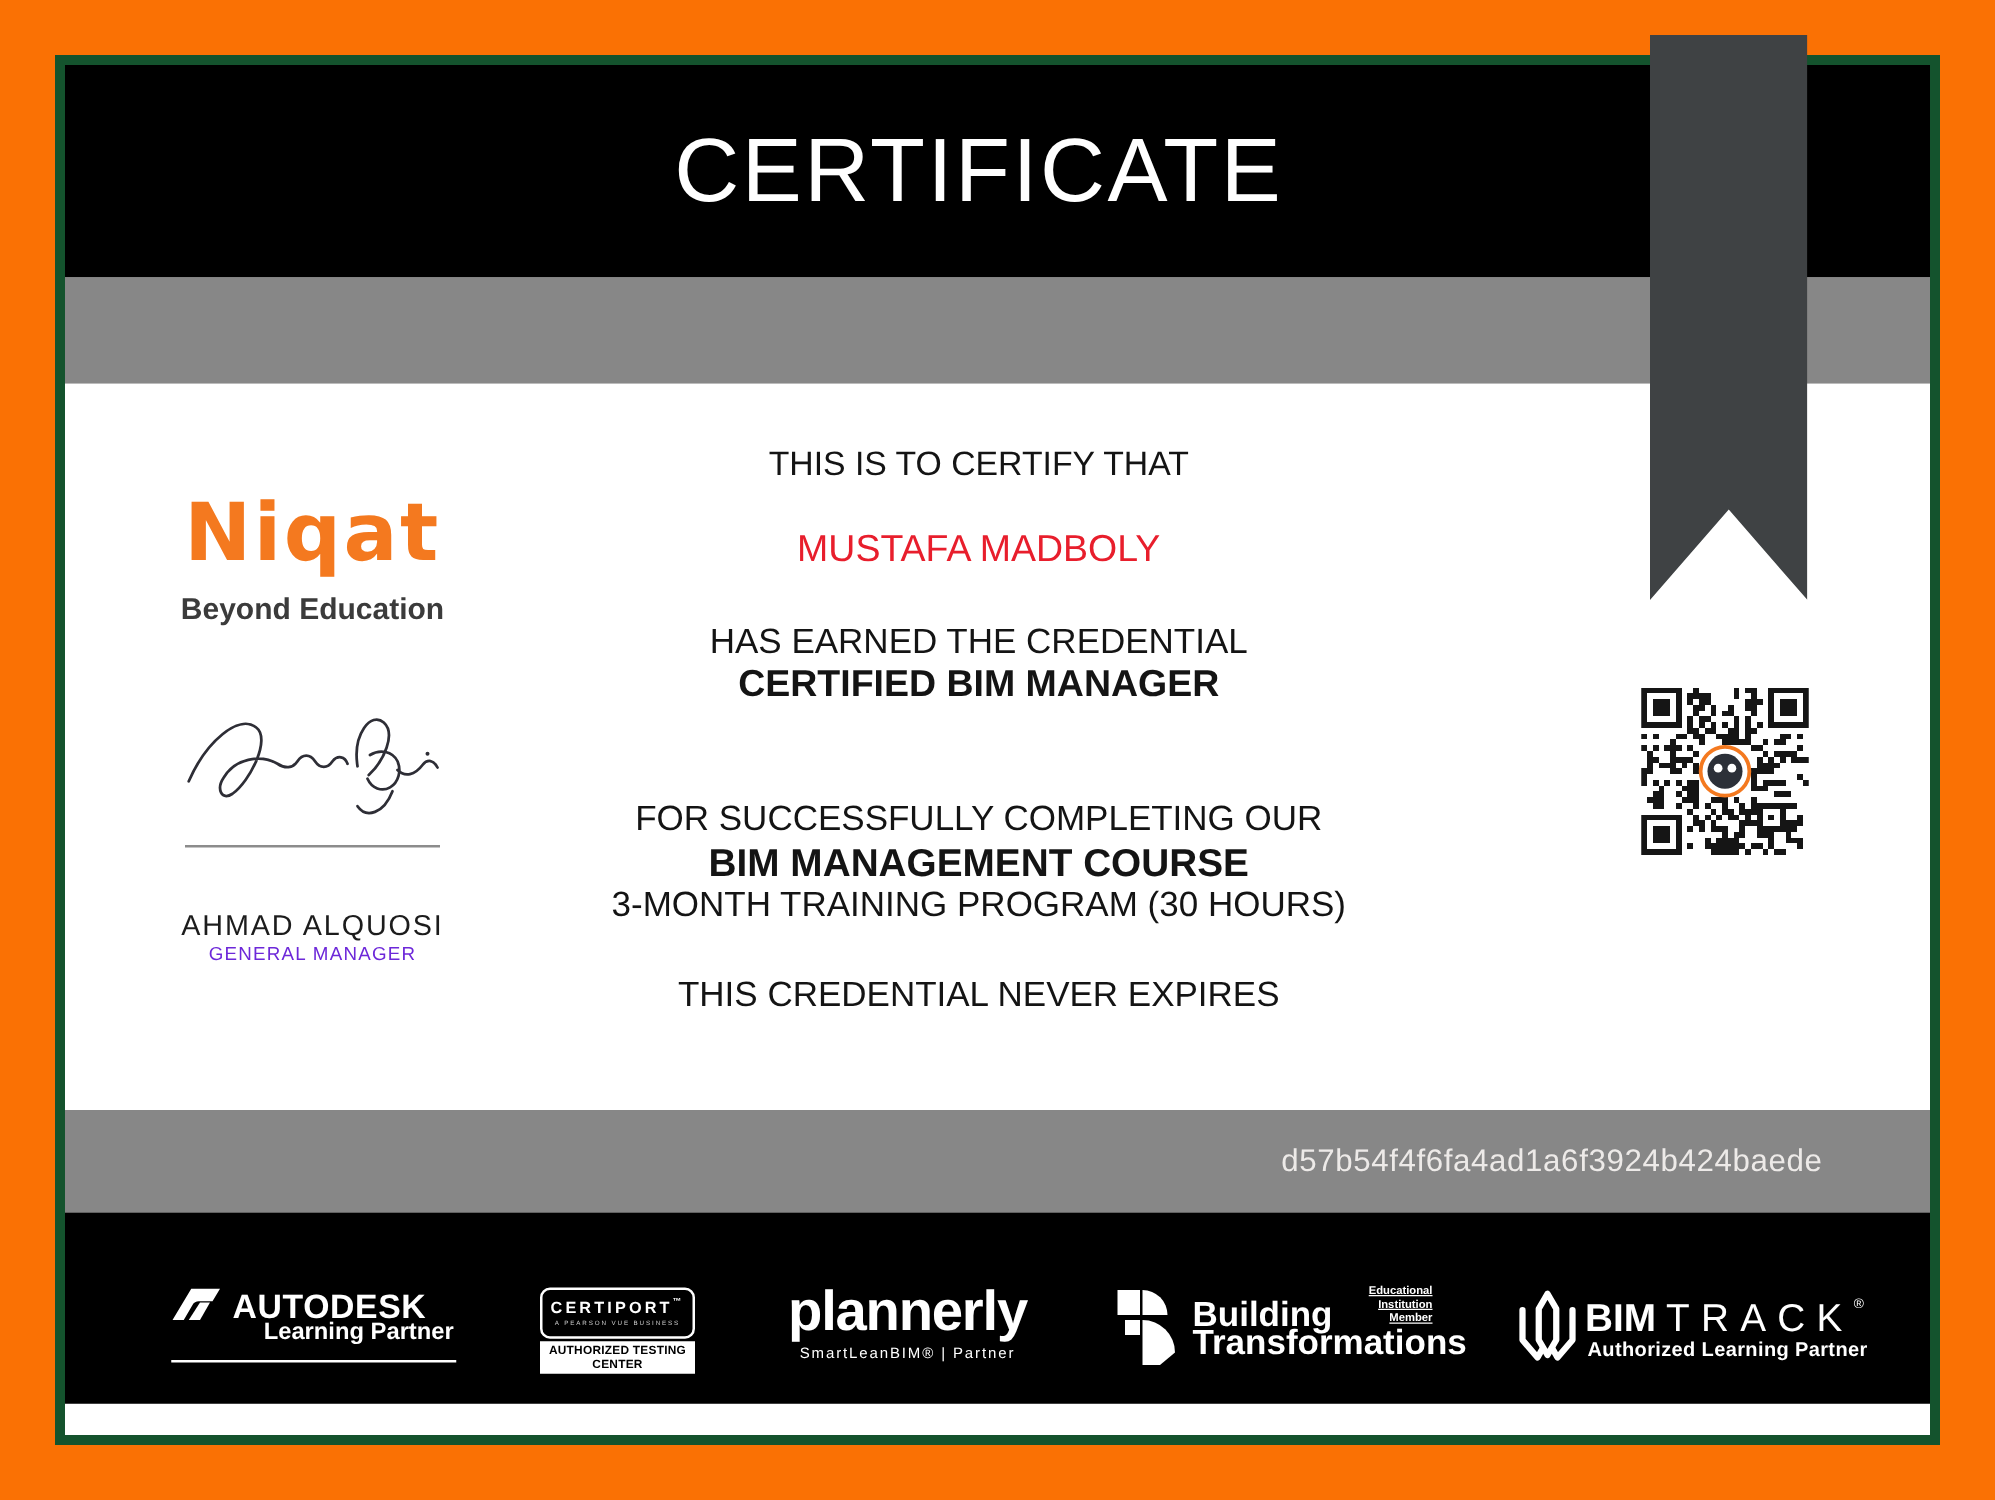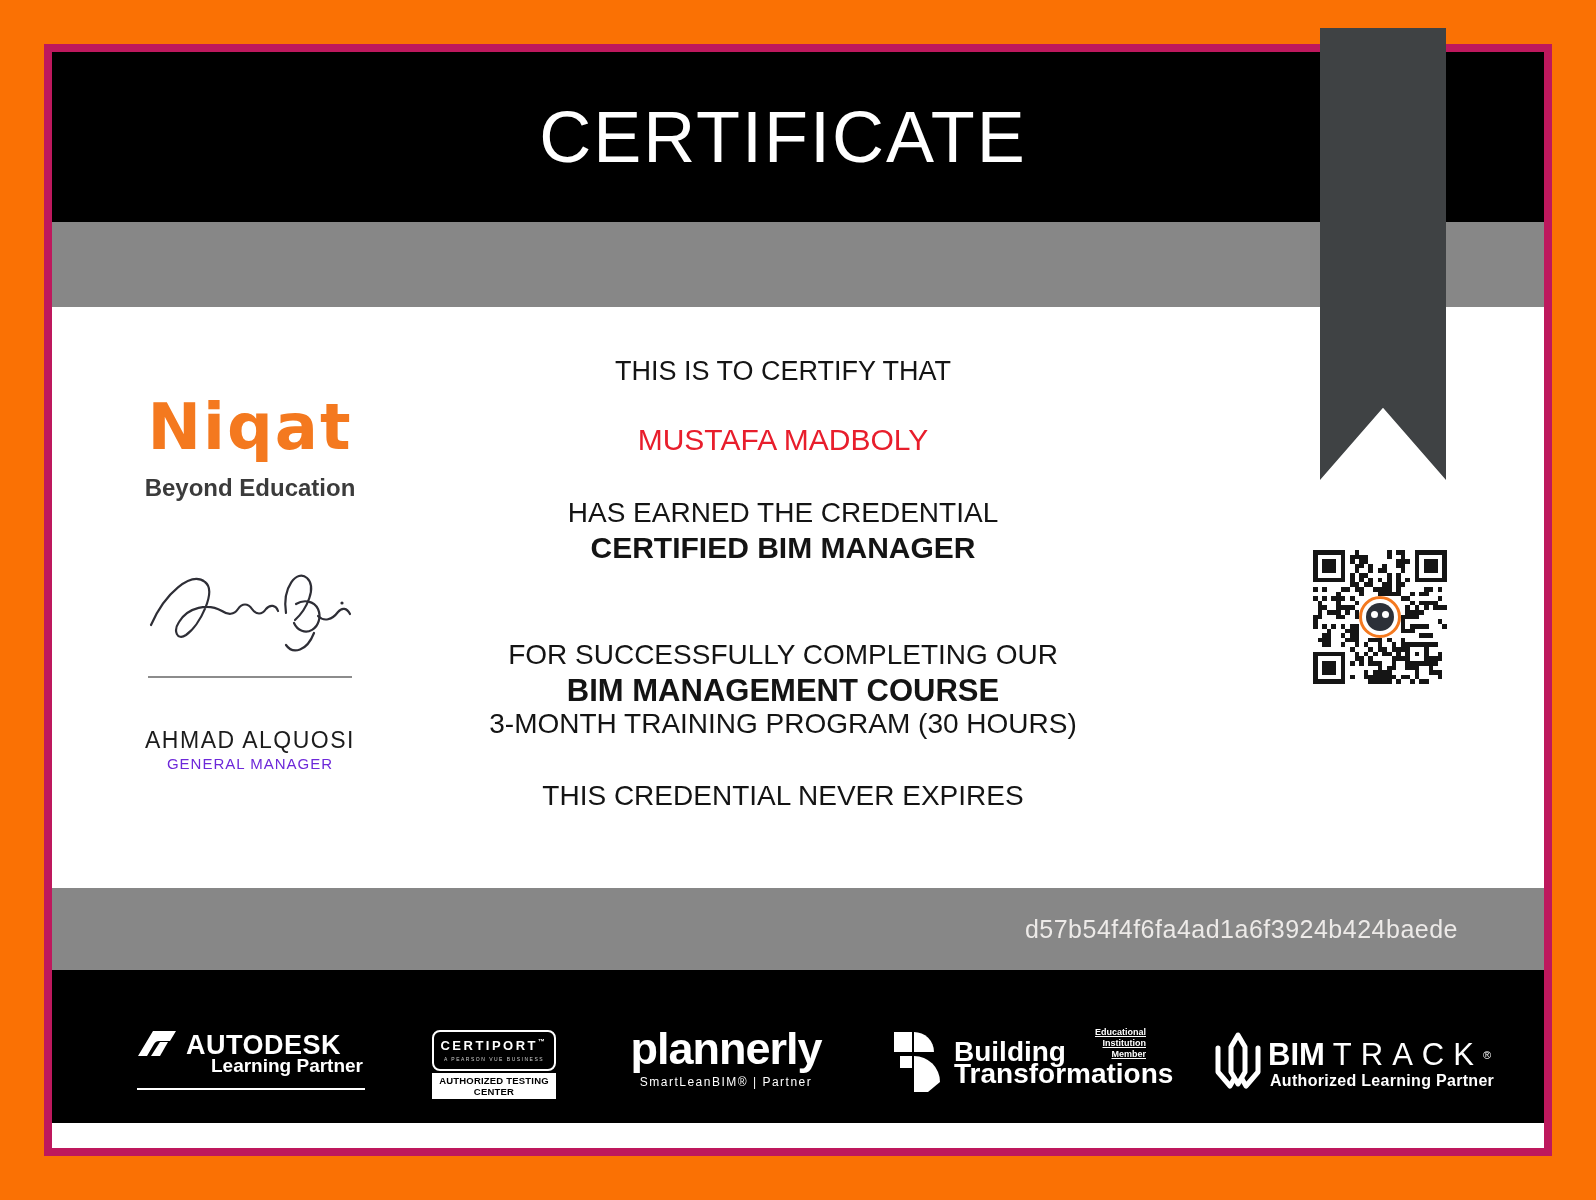--- a/index.html
+++ b/index.html
@@ -1,21 +1,21 @@
 <!DOCTYPE html>
 <html><head>
 <meta charset="utf-8">
 <style>
   html,body{margin:0;padding:0;background:#333;}
   .page{position:relative;width:1596px;height:1200px;background:#fa7104;
         font-family:"Liberation Sans",sans-serif;overflow:hidden;}
 
   
   .mat{position:absolute;left:44px;top:44px;width:1508px;height:1112px;
-       border:8px solid #be185d;box-sizing:border-box;background:#ffffff;}
+       border:8px solid #14532d;box-sizing:border-box;background:#ffffff;}
 
   
   .band-header{height:170px;background:#000;display:flex;align-items:center;justify-content:center;}
   .cert-title{color:#fff;font-size:72px;font-weight:400;letter-spacing:2px;transform:translateX(-15px);}
   .band-gray{height:85px;background:#878787;}
   .cert-body{position:relative;height:581px;background:#fff;}
   .id-band{height:82px;background:#878787;display:flex;align-items:center;justify-content:flex-end;}
   .cred-id{color:#edeae8;font-size:25px;padding-right:86px;letter-spacing:0.5px;}
   .band-footer{position:relative;height:153px;background:#000;color:#fff;}
 
@@ -79,21 +79,21 @@
 
   .building{left:828px;top:48px;width:292px;height:90px;}
   .bt-icon{position:absolute;left:10px;top:12px;}
   .bt-l1{position:absolute;left:74px;top:18px;font-size:28px;font-weight:800;}
   .bt-l2{position:absolute;left:74px;top:40px;font-size:28px;font-weight:800;}
   .bt-member{position:absolute;right:26px;top:9px;text-align:right;font-size:9px;
              line-height:1.2;font-weight:600;text-decoration:underline;}
 
   .bimtrack{left:1152px;top:42px;width:312px;height:90px;}
   .bk-icon{position:absolute;left:8px;top:20px;}
-  .bk-row{position:absolute;left:64px;top:25px;display:flex;align-items:flex-end;}
+  .bk-row{position:absolute;left:64px;top:25px;display:flex;align-items:center;}
   .bk-bim{font-size:31px;font-weight:800;}
   .bk-track{font-size:31px;font-weight:400;letter-spacing:9px;margin-left:8px;}
   .bk-reg{font-size:11px;vertical-align:top;position:relative;top:-12px;}
   .bk-sub{position:absolute;left:66px;top:60px;font-size:16px;font-weight:700;letter-spacing:0.3px;}
 </style>
 </head>
 <body>
 
 <div class="page">
   <div class="mat">

